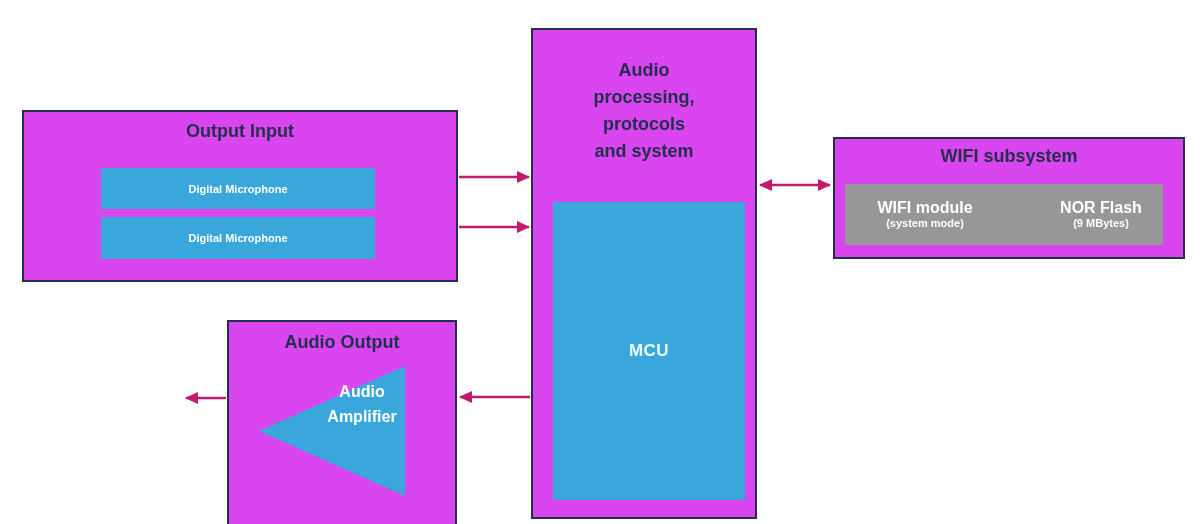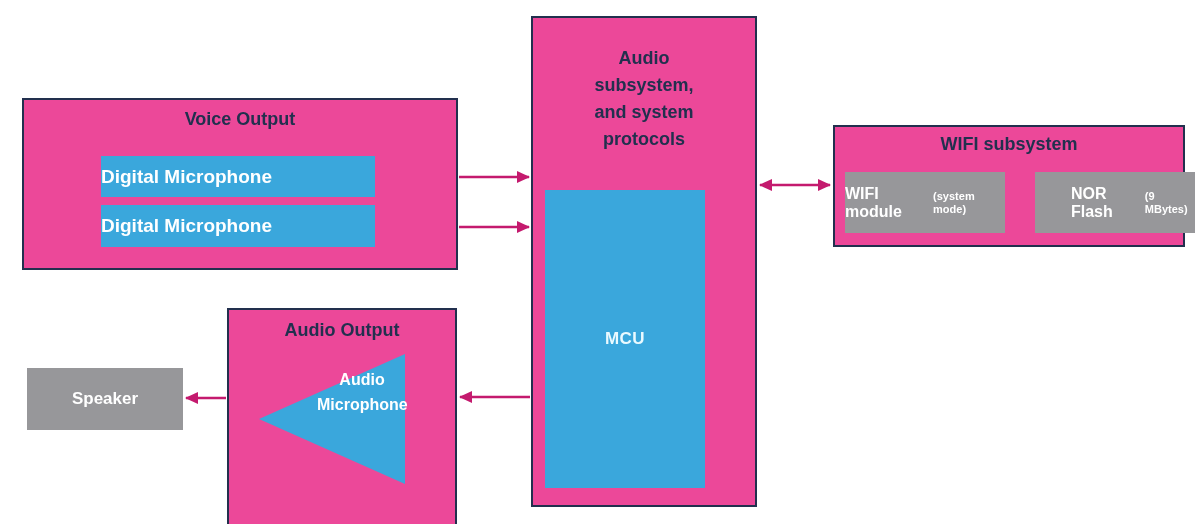--- a/index.html
+++ b/index.html
@@ -7,51 +7,52 @@
   .canvas {
     position: relative;
     width: 1200px;
     height: 524px;
     background: #ffffff;
     font-family: "Liberation Sans", sans-serif;
     overflow: hidden;
   }
   .outline-box {
     position: absolute;
-    background: #ec4899;
+    background: #d946ef;
     border: 2px solid #22304e;
+    margin-top: 12px;
   }
   .box-title {
     position: absolute;
     left: 0; right: 0;
     text-align: center;
     color: #22304e;
     font-weight: bold;
     font-size: 18px;
   }
   .blue-bar {
     position: absolute;
     background: #3aa7dc;
     color: #ffffff;
     font-weight: bold;
-    font-size: 19px;
+    font-size: 11px;
     display: flex;
     align-items: center;
-    justify-content: flex-start;
+    justify-content: center;
   }
   .gray-block {
     position: absolute;
     background: #97979a;
     color: #ffffff;
     font-weight: bold;
     display: flex;
-    flex-direction: row;
+    flex-direction: column;
     align-items: center;
     justify-content: center;
-    text-align: left;
+    text-align: right;
   }
   .gray-block .main-label { font-size: 16px; line-height: 18px; }
   .gray-block .sub-label  { font-size: 11px; line-height: 13px; }
   .mcu-block {
     position: absolute;
     background: #3aa7dc;
     color: #eafaff;
     font-weight: bold;
     font-size: 17px;
     letter-spacing: 0.5px;
@@ -97,65 +98,62 @@
     height: 524px;
     pointer-events: none;
   }
 </style>
 </head>
 <body>
 
 <div class="canvas">
 
   <div class="outline-box" style="left:22px; top:98px; width:436px; height:172px;">
-    <div class="box-title" style="top:9px;">Voice Output</div>
+    <div class="box-title" style="top:9px;">Output Input</div>
     <div class="blue-bar" style="left:77px; top:56px; width:274px; height:41px;">
       <span>Digital Microphone</span>
     </div>
     <div class="blue-bar" style="left:77px; top:105px; width:274px; height:42px;">
       <span>Digital Microphone</span>
     </div>
   </div>
 
   <div class="outline-box" style="left:531px; top:16px; width:226px; height:491px;">
     <div class="proc-title">
       <div>Audio</div>
-      <div>subsystem,</div>
+      <div>processing,</div>
+      <div>protocols</div>
       <div>and system</div>
-      <div>protocols</div>
     </div>
-    <div class="mcu-block" style="left:12px; top:172px; width:160px; height:298px;">
+    <div class="mcu-block" style="left:20px; top:172px; width:192px; height:298px;">
       <span>MCU</span>
     </div>
   </div>
 
   <div class="outline-box" style="left:833px; top:125px; width:352px; height:122px;">
     <div class="box-title" style="top:7px;">WIFI subsystem</div>
     <div class="gray-block" style="left:10px; top:45px; width:160px; height:61px;">
       <div class="main-label">WIFI module</div>
       <div class="sub-label">(system mode)</div>
     </div>
-    <div class="gray-block" style="left:200px; top:45px; width:160px; height:61px;padding-left:36px;">
+    <div class="gray-block" style="left:168px; top:45px; width:160px; height:61px;padding-left:36px;">
       <div class="main-label">NOR Flash</div>
       <div class="sub-label">(9 MBytes)</div>
     </div>
   </div>
 
   <div class="outline-box" style="left:227px; top:308px; width:230px; height:236px;">
     <div class="box-title" style="top:10px;">Audio Output</div>
     <div class="amp-triangle"></div>
     <div class="amp-label">
       <div>Audio</div>
-      <div>Microphone</div>
+      <div>Amplifier</div>
     </div>
   </div>
 
-  <div class="gray-block" style="left:27px; top:368px; width:156px; height:62px;">
-    <div class="main-label" style="font-size:17px;">Speaker</div>
-  </div>
 
   <svg class="arrow-layer" viewBox="0 0 1200 524" xmlns="http://www.w3.org/2000/svg">
     <defs>
       <marker id="ah" markerUnits="userSpaceOnUse" markerWidth="13" markerHeight="12" refX="12" refY="6" orient="auto">
         <path d="M0,0 L13,6 L0,12 Z" fill="#c41a6e"></path>
       </marker>
     </defs>
     <line x1="459" y1="177" x2="529" y2="177" stroke="#c41a6e" stroke-width="2.6" marker-end="url(#ah)"></line>
     <line x1="459" y1="227" x2="529" y2="227" stroke="#c41a6e" stroke-width="2.6" marker-end="url(#ah)"></line>
     <line x1="795" y1="185" x2="830" y2="185" stroke="#c41a6e" stroke-width="2.6" marker-end="url(#ah)"></line>

